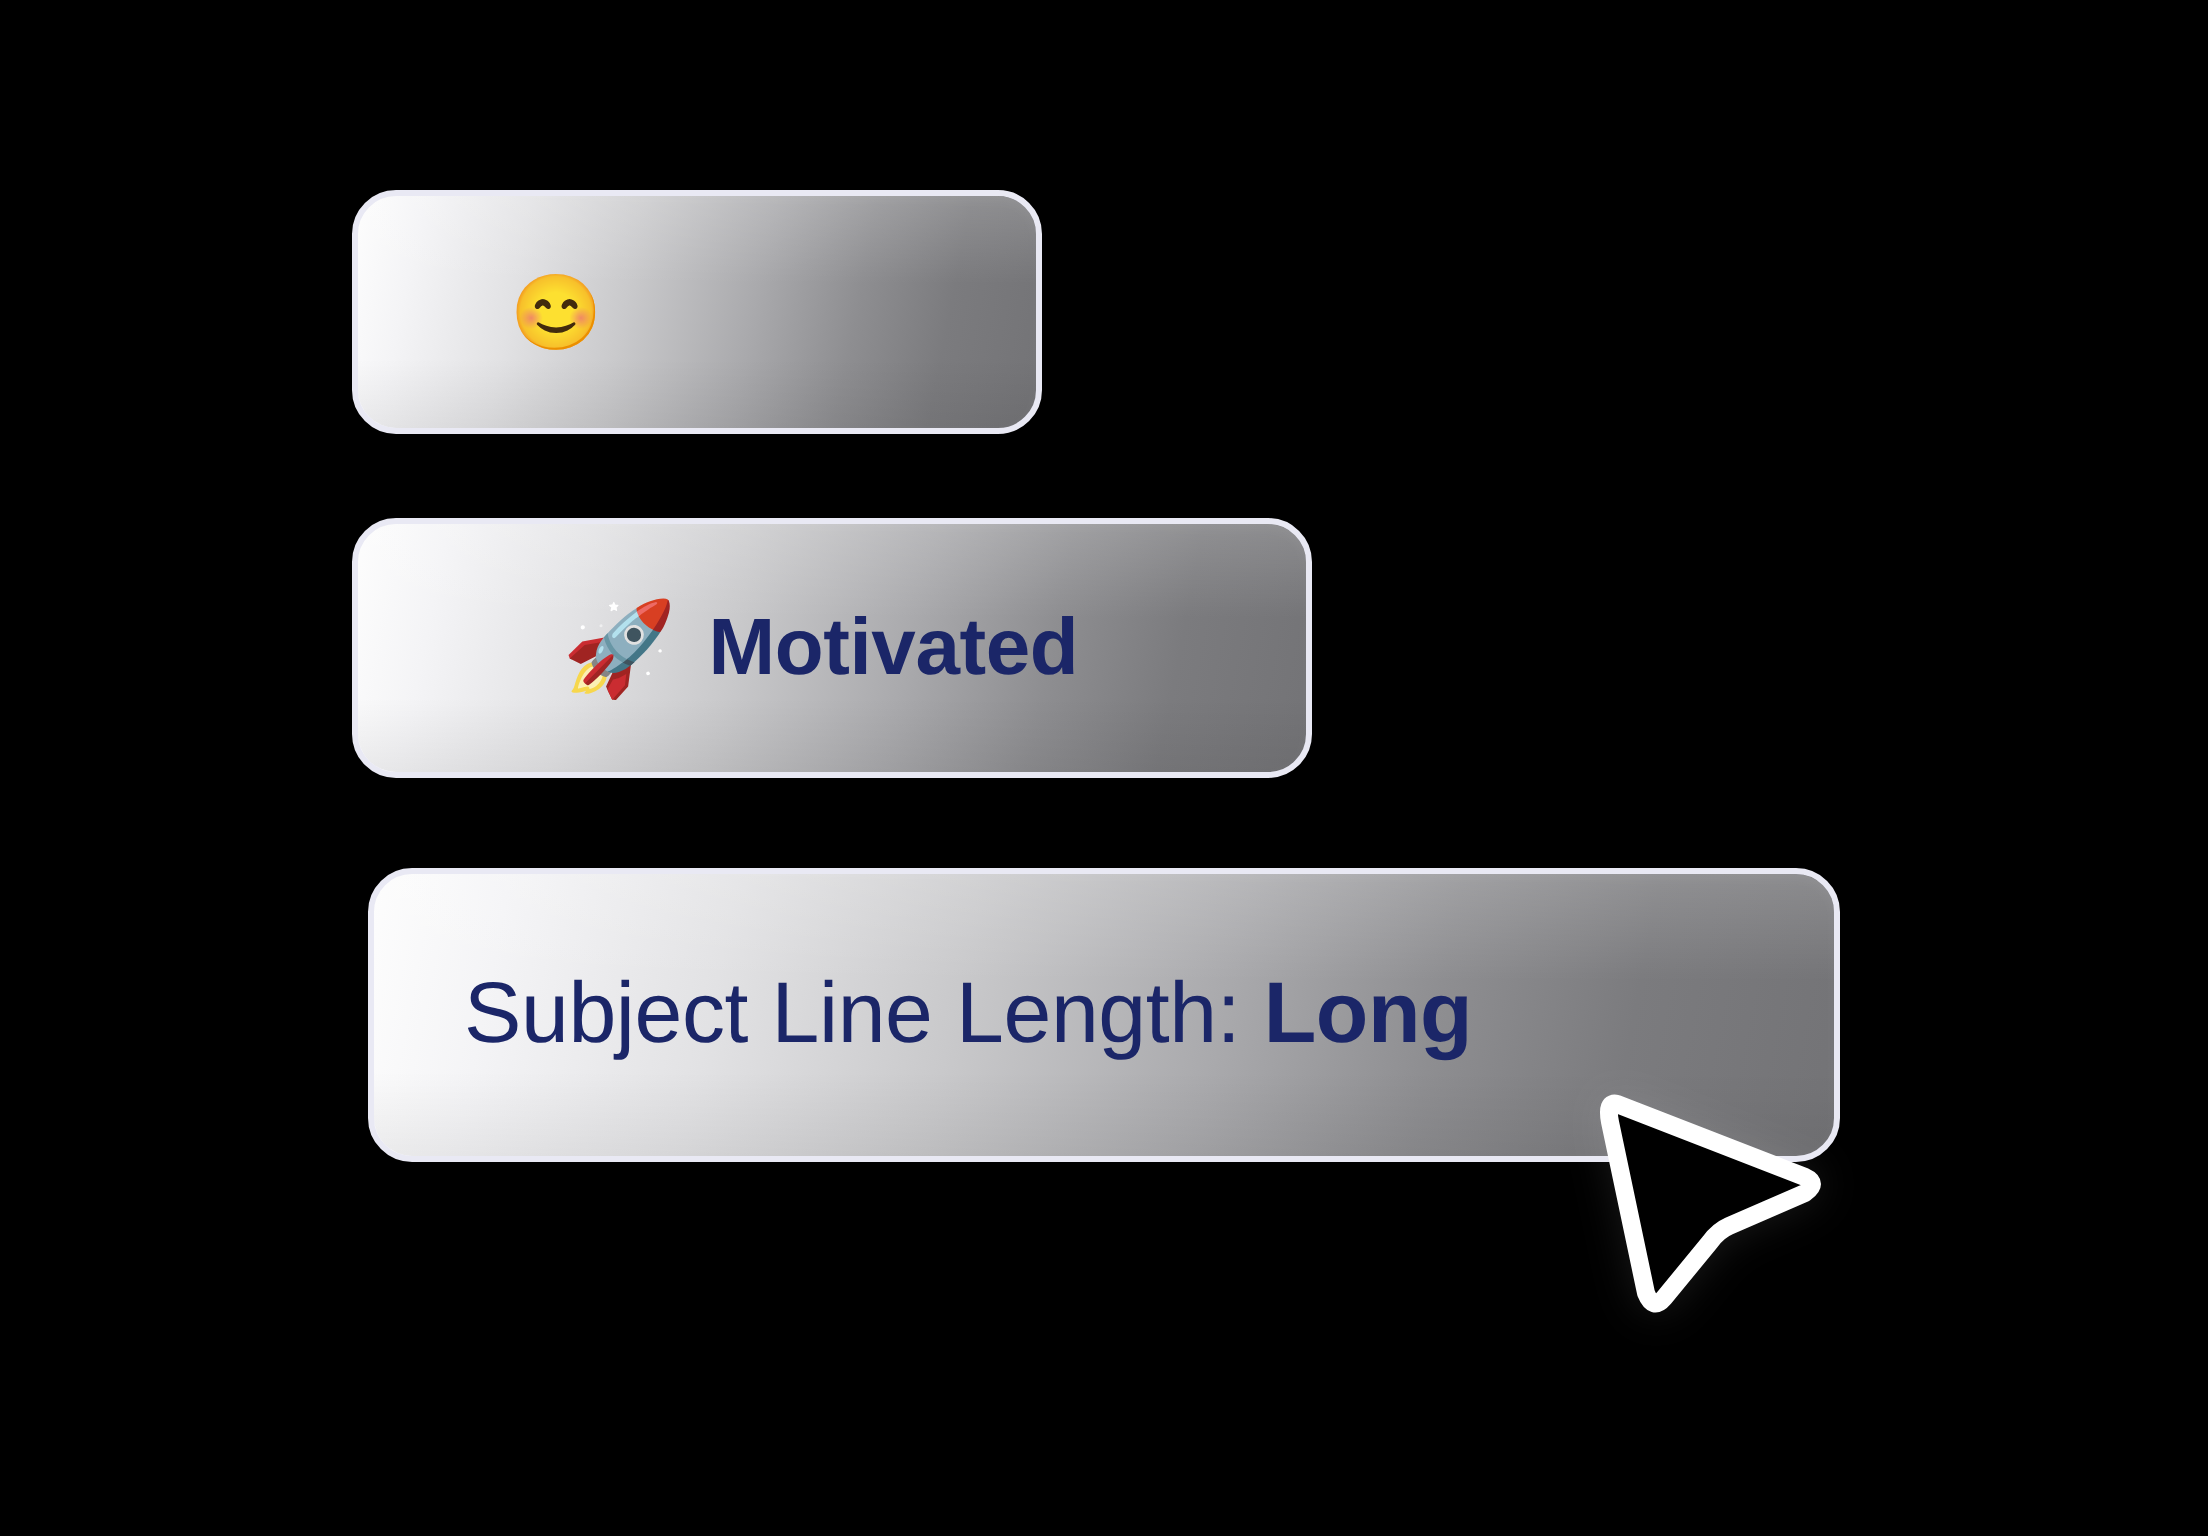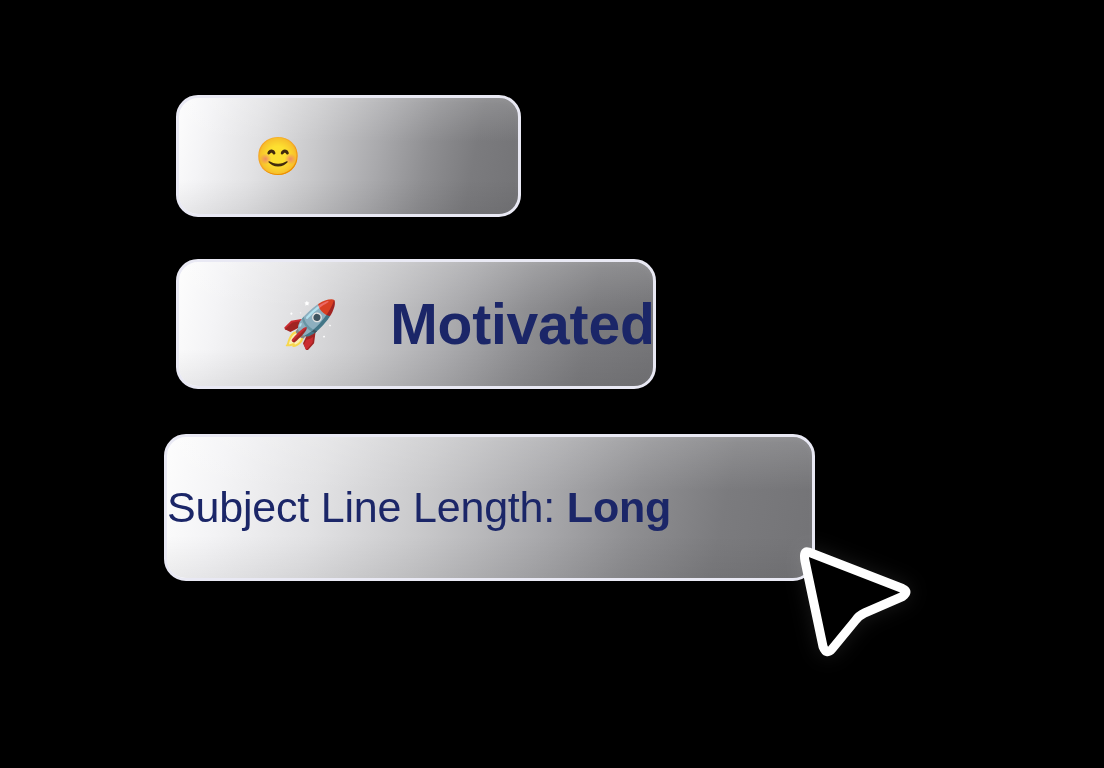--- a/index.html
+++ b/index.html
@@ -65,22 +65,23 @@
     padding-left: 76px;
   }
 
   #pill-motivated {
     left: 176px;  top: 259px;
     width: 480px; height: 130px;
     padding-left: 102px;
   }
 
   #pill-subject {
-    left: 164px;  top: 434px;
-    width: 651px; height: 147px;
+    left: 184px;  top: 434px;
+    width: 736px; height: 147px;
+    padding-left: 45px;
   }
 
   .pill-emoji {
     position: relative;
     z-index: 2;
     line-height: 1;
     user-select: none;
   }
 
   #emoji-friendly { font-size: 37px; margin-right: 13px; }
@@ -88,21 +89,21 @@
 
   .pill-label {
     position: relative;
     z-index: 2;
     color: #1b2668;
     white-space: nowrap;
     letter-spacing: -0.2px;
   }
 
   #label-friendly  { font-size: 37px; font-weight: 700; }
-  #label-motivated { font-size: 57px; font-weight: 700; margin-left: 36px; }
+  #label-motivated { font-size: 40px; font-weight: 700; }
 
   #label-subject {
     font-size: 43px;
     font-weight: 400;
   }
   #label-subject .strong { font-weight: 700; }
 
   
   #cursor {
     position: absolute;

